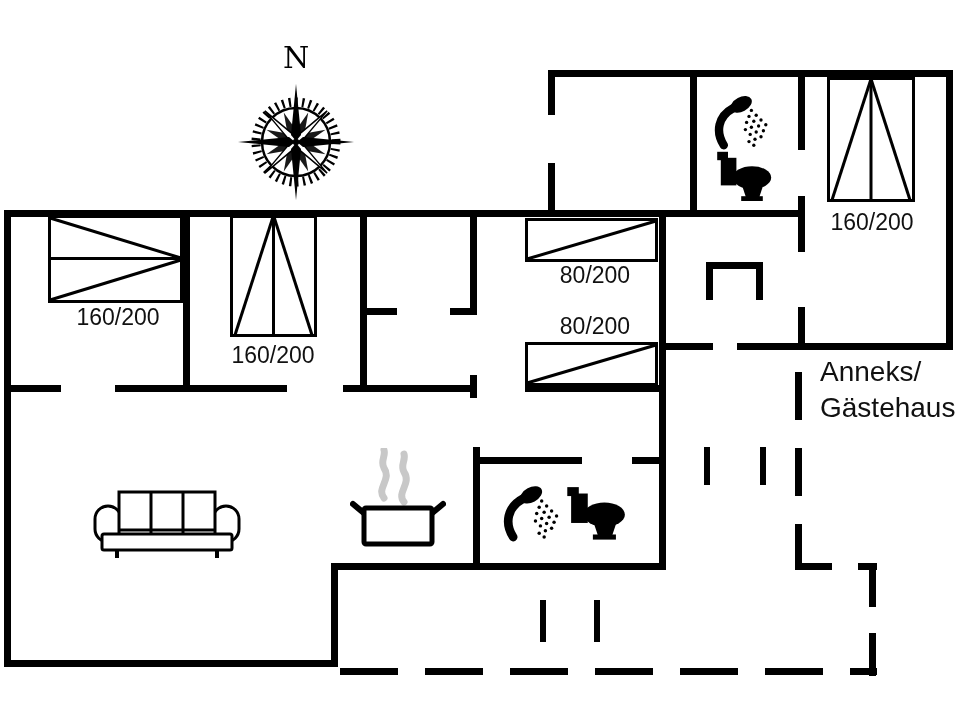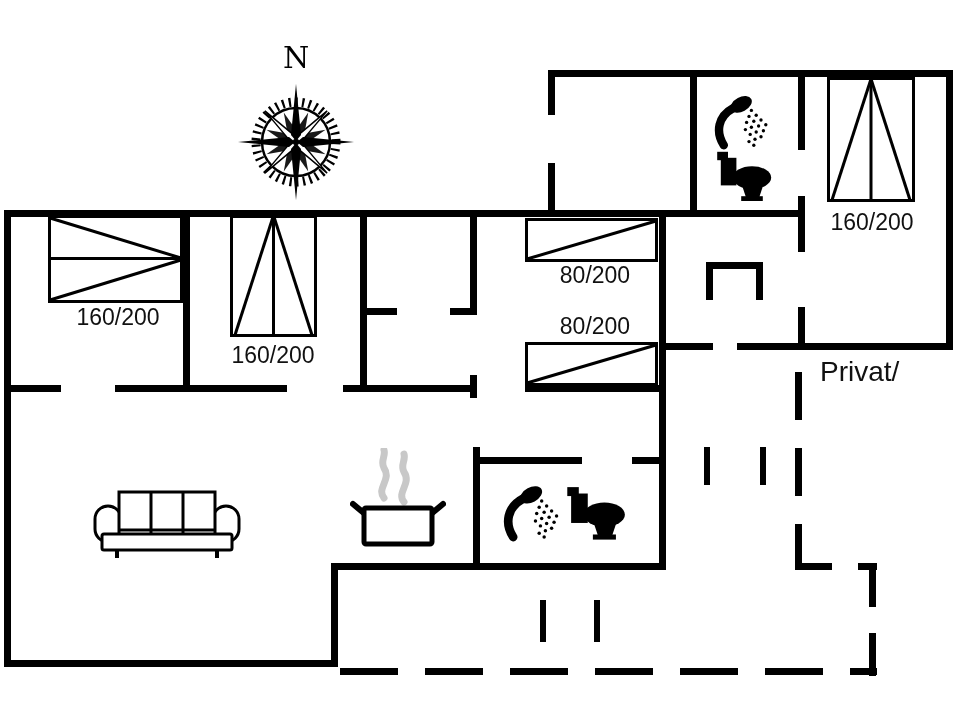--- a/index.html
+++ b/index.html
@@ -96,21 +96,22 @@
     <line x1="44" y1="2" x2="5" y2="123" stroke="#000" stroke-width="3"></line>
     <line x1="44" y1="2" x2="83" y2="123" stroke="#000" stroke-width="3"></line>
   </svg>
 
   <div class="lbl" style="left:52px;top:304px;width:132px">160/200</div>
   <div class="lbl" style="left:207px;top:342px;width:132px">160/200</div>
   <div class="lbl" style="left:529px;top:262px;width:132px">80/200</div>
   <div class="lbl" style="left:529px;top:313px;width:132px">80/200</div>
   <div class="lbl" style="left:806px;top:209px;width:132px">160/200</div>
 
-  <div class="room-lbl" style="left:820px;top:356px">Privat/</div>
+  <div class="room-lbl" style="left:820px;top:356px">Anneks/</div>
+  <div class="room-lbl" style="left:820px;top:392px">Gästehaus</div>
 
   <div class="north" style="left:266px;top:40px;width:60px">N</div>
   <svg class="abs" style="left:232px;top:78px" width="128" height="128" viewBox="-64 -64 128 128">
     <circle r="40" fill="none" stroke="#000" stroke-width="9" stroke-dasharray="2.2 4.5"></circle>
     <circle r="34" fill="none" stroke="#000" stroke-width="2.5"></circle>
     <g fill="#000">
       <polygon points="0,-32 7,0 0,32 -7,0" opacity="0.9" transform="rotate(22.5)"></polygon>
       <polygon points="0,-32 7,0 0,32 -7,0" opacity="0.9" transform="rotate(-22.5)"></polygon>
       <polygon points="0,-32 7,0 0,32 -7,0" opacity="0.9" transform="rotate(67.5)"></polygon>
       <polygon points="0,-32 7,0 0,32 -7,0" opacity="0.9" transform="rotate(-67.5)"></polygon>

